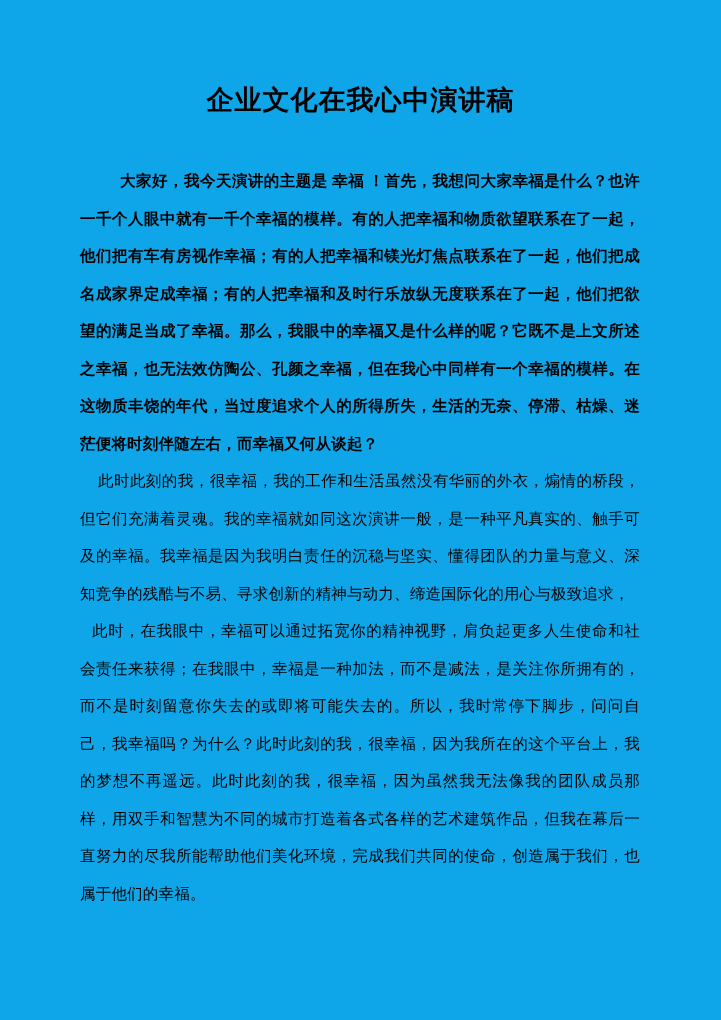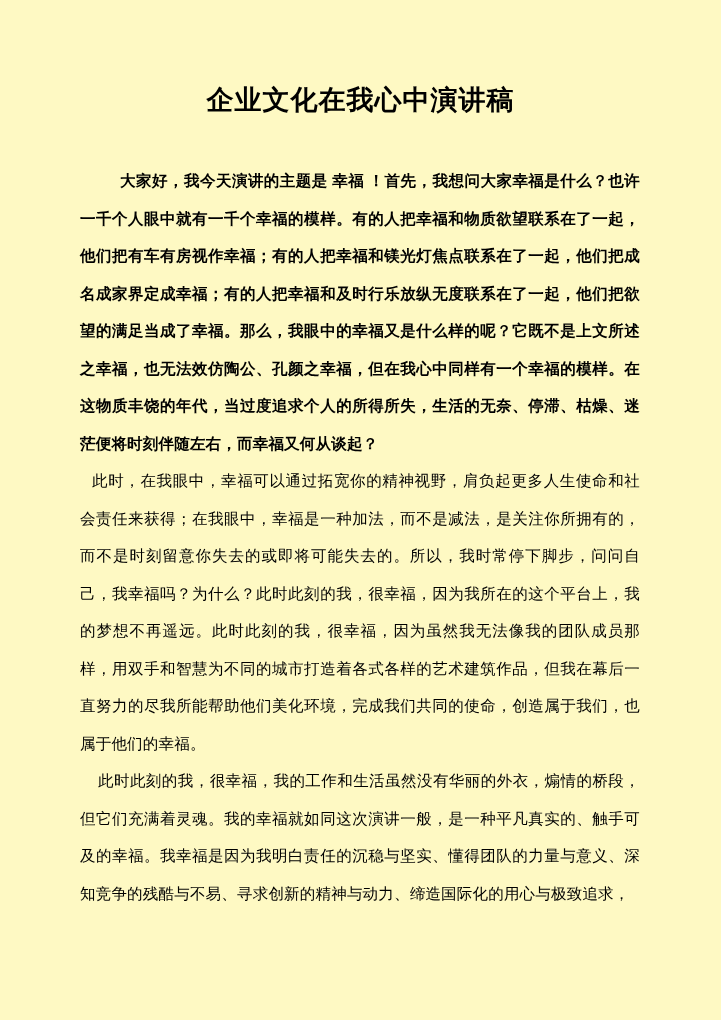--- a/index.html
+++ b/index.html
@@ -4,21 +4,21 @@
 <style>
   html, body {
     margin: 0;
     padding: 0;
     background: #ffffff;
   }
   .page {
     position: relative;
     width: 721px;
     height: 1020px;
-    background: #fef9c3;
+    background: #0ea5e9;
     color: #000000;
     font-family: "Liberation Serif", "DejaVu Serif", serif;
     overflow: hidden;
   }
   .doc-title {
     margin: 0;
     padding-top: 84px;
     font-size: 27px;
     line-height: 32px;
     font-weight: bold;
@@ -48,16 +48,16 @@
     text-indent: 18px;
   }
 </style>
 </head>
 <body>
 
 <div class="page">
   <h1 class="doc-title">企业文化在我心中演讲稿</h1>
   <div class="doc-body">
     <p class="para para-1">大家好，我今天演讲的主题是 幸福 ！首先，我想问大家幸福是什么？也许一千个人眼中就有一千个幸福的模样。有的人把幸福和物质欲望联系在了一起，他们把有车有房视作幸福；有的人把幸福和镁光灯焦点联系在了一起，他们把成名成家界定成幸福；有的人把幸福和及时行乐放纵无度联系在了一起，他们把欲望的满足当成了幸福。那么，我眼中的幸福又是什么样的呢？它既不是上文所述之幸福，也无法效仿陶公、孔颜之幸福，但在我心中同样有一个幸福的模样。在这物质丰饶的年代，当过度追求个人的所得所失，生活的无奈、停滞、枯燥、迷茫便将时刻伴随左右，而幸福又何从谈起？</p>
+    <p class="para para-3">此时此刻的我，很幸福，我的工作和生活虽然没有华丽的外衣，煽情的桥段，但它们充满着灵魂。我的幸福就如同这次演讲一般，是一种平凡真实的、触手可及的幸福。我幸福是因为我明白责任的沉稳与坚实、懂得团队的力量与意义、深知竞争的残酷与不易、寻求创新的精神与动力、缔造国际化的用心与极致追求，</p>
     <p class="para para-2">此时，在我眼中，幸福可以通过拓宽你的精神视野，肩负起更多人生使命和社会责任来获得；在我眼中，幸福是一种加法，而不是减法，是关注你所拥有的，而不是时刻留意你失去的或即将可能失去的。所以，我时常停下脚步，问问自己，我幸福吗？为什么？此时此刻的我，很幸福，因为我所在的这个平台上，我的梦想不再遥远。此时此刻的我，很幸福，因为虽然我无法像我的团队成员那样，用双手和智慧为不同的城市打造着各式各样的艺术建筑作品，但我在幕后一直努力的尽我所能帮助他们美化环境，完成我们共同的使命，创造属于我们，也属于他们的幸福。</p>
-    <p class="para para-3">此时此刻的我，很幸福，我的工作和生活虽然没有华丽的外衣，煽情的桥段，但它们充满着灵魂。我的幸福就如同这次演讲一般，是一种平凡真实的、触手可及的幸福。我幸福是因为我明白责任的沉稳与坚实、懂得团队的力量与意义、深知竞争的残酷与不易、寻求创新的精神与动力、缔造国际化的用心与极致追求，</p>
   </div>
 </div>
 
 </body></html>

